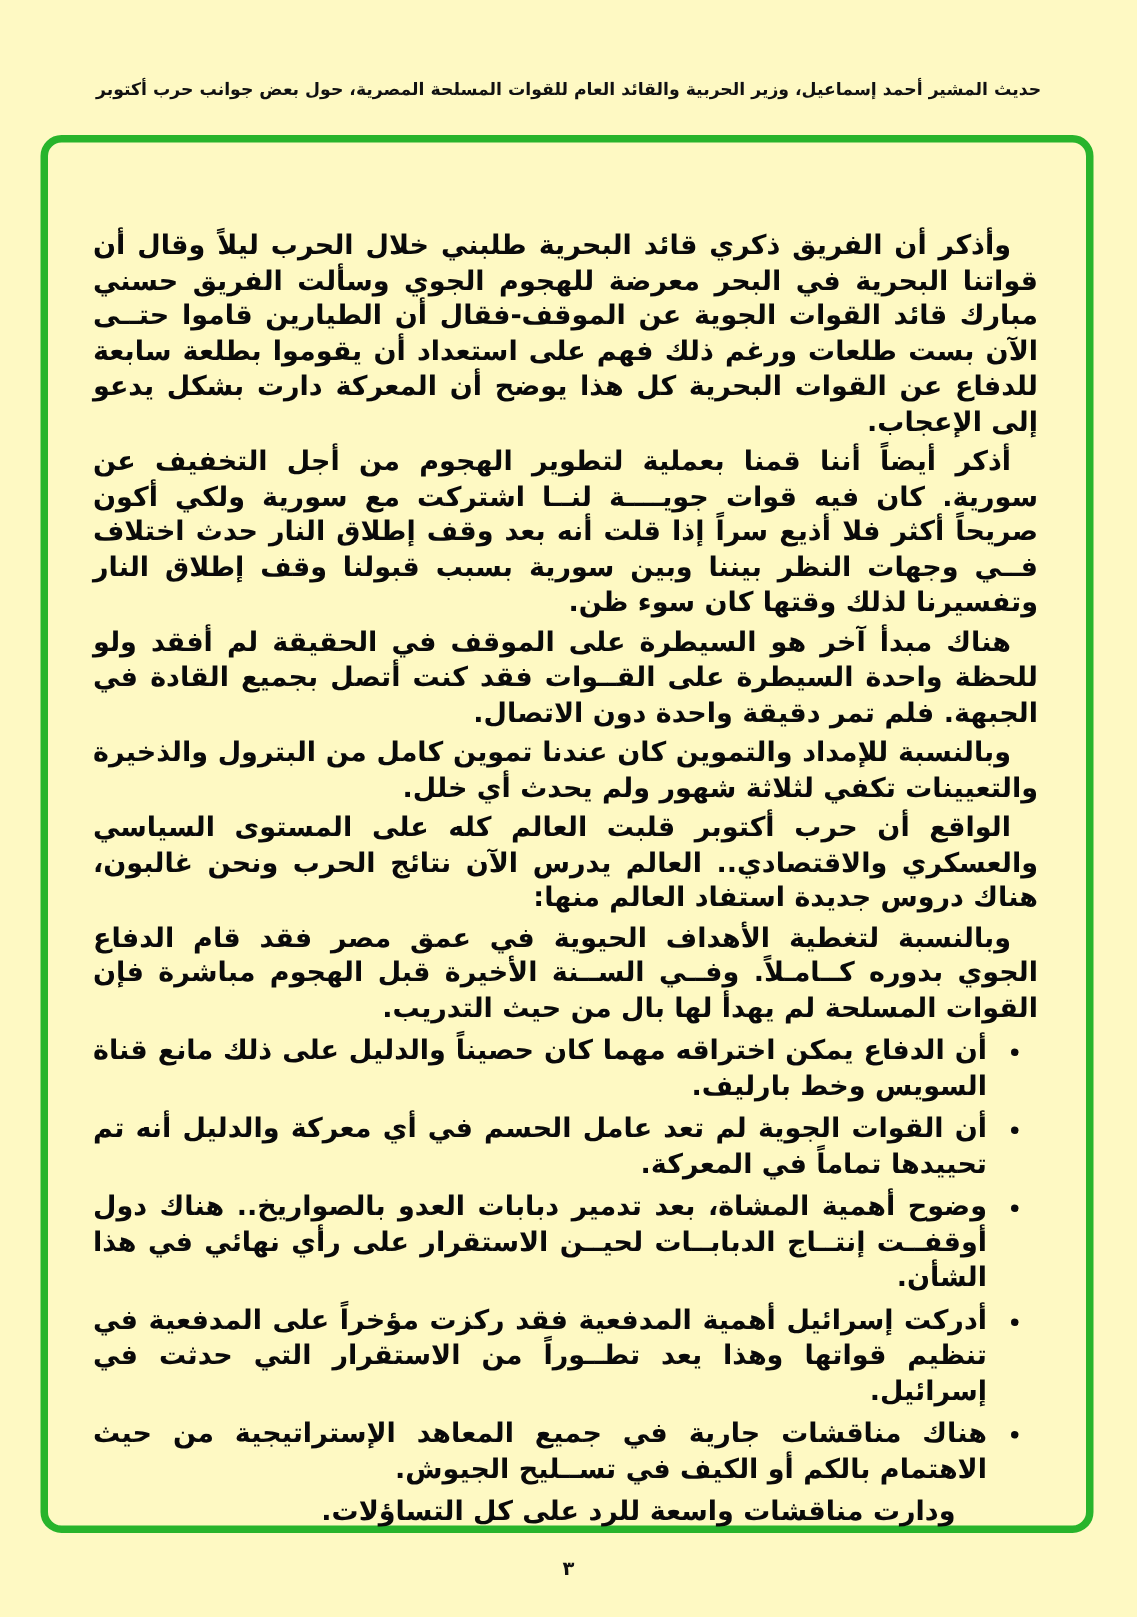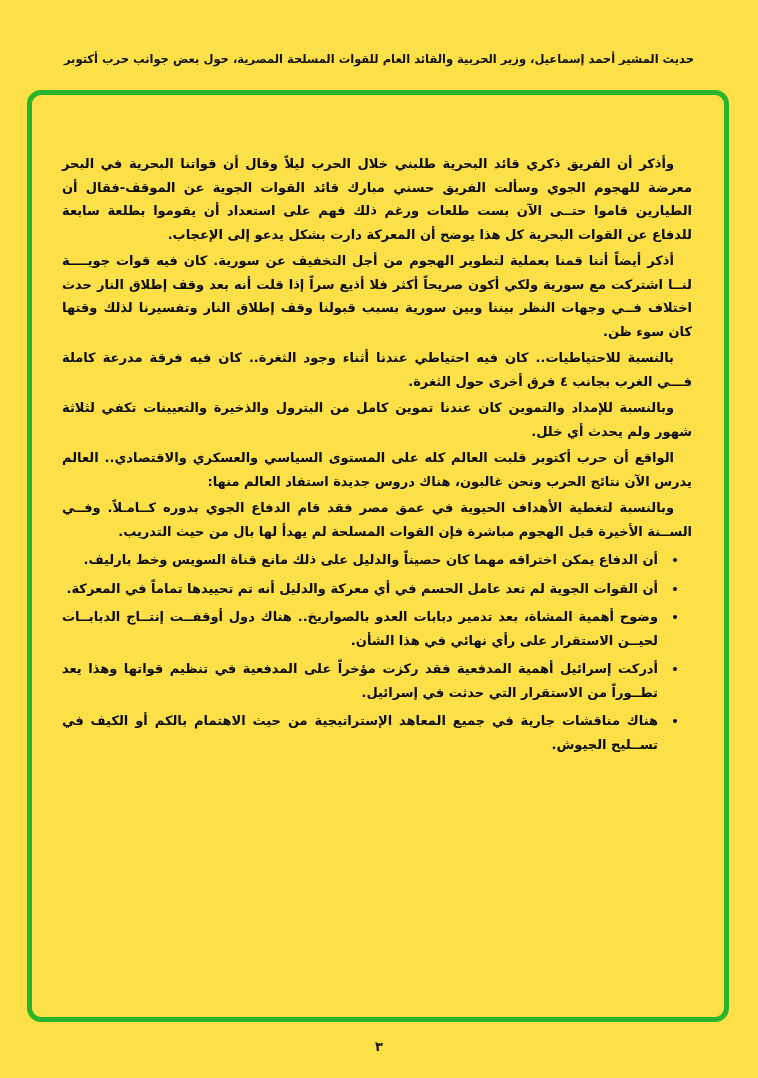--- a/index.html
+++ b/index.html
@@ -8,21 +8,21 @@
     background: #ffffff;
     width: 758px;
     height: 1078px;
     overflow: hidden;
     font-family: "DejaVu Sans", sans-serif;
   }
   .page {
     position: relative;
     width: 758px;
     height: 1078px;
-    background: #fde047;
+    background: #fef9c3;
   }
   .header {
     position: absolute;
     top: 52px;
     left: 40px;
     right: 40px;
     direction: rtl;
     text-align: center;
     font-size: 11.5px;
     font-weight: bold;
@@ -40,21 +40,21 @@
     box-sizing: border-box;
     background: transparent;
   }
   .content {
     position: absolute;
     top: 152px;
     right: 66px;
     left: 62px;
     direction: rtl;
     text-align: justify;
-    font-size: 13px;
+    font-size: 18px;
     font-weight: bold;
     color: #0a0a0a;
     line-height: 23.5px;
   }
   .content p {
     margin: 0 0 3px 0;
     text-indent: 18px;
   }
   .bullets {
     margin: 5px 0 4px 0;
@@ -88,31 +88,32 @@
 
 <div class="page">
 
   <div class="header">حديث المشير أحمد إسماعيل، وزير الحربية والقائد العام للقوات المسلحة المصرية، حول بعض جوانب حرب أكتوبر</div>
 
   <div class="frame"></div>
 
   <div class="content">
     <p>وأذكر أن الفريق ذكري قائد البحرية طلبني خلال الحرب ليلاً وقال أن قواتنا البحرية في البحر معرضة للهجوم الجوي وسألت الفريق حسني مبارك قائد القوات الجوية عن الموقف-فقال أن الطيارين قاموا حتــى الآن بست طلعات ورغم ذلك فهم على استعداد أن يقوموا بطلعة سابعة للدفاع عن القوات البحرية كل هذا يوضح أن المعركة دارت بشكل يدعو إلى الإعجاب.</p>
     <p>أذكر أيضاً أننا قمنا بعملية لتطوير الهجوم من أجل التخفيف عن سورية. كان فيه قوات جويــــة لنــا اشتركت مع سورية ولكي أكون صريحاً أكثر فلا أذيع سراً إذا قلت أنه بعد وقف إطلاق النار حدث اختلاف فــي وجهات النظر بيننا وبين سورية بسبب قبولنا وقف إطلاق النار وتفسيرنا لذلك وقتها كان سوء ظن.</p>
-    <p>بالنسبة للاحتياطيات.. كان فيه احتياطي عندنا أثناء وجود الثغرة.. كان فيه فرقة مدرعة كاملة فـــي الغرب بجانب ٤ فرق أخرى حول الثغرة.</p>
+    <p>هناك مبدأ آخر هو السيطرة على الموقف في الحقيقة لم أفقد ولو للحظة واحدة السيطرة على القــوات فقد كنت أتصل بجميع القادة في الجبهة. فلم تمر دقيقة واحدة دون الاتصال.</p>
     <p>وبالنسبة للإمداد والتموين كان عندنا تموين كامل من البترول والذخيرة والتعيينات تكفي لثلاثة شهور ولم يحدث أي خلل.</p>
     <p>الواقع أن حرب أكتوبر قلبت العالم كله على المستوى السياسي والعسكري والاقتصادي.. العالم يدرس الآن نتائج الحرب ونحن غالبون، هناك دروس جديدة استفاد العالم منها:</p>
     <p>وبالنسبة لتغطية الأهداف الحيوية في عمق مصر فقد قام الدفاع الجوي بدوره كــامـلاً. وفــي الســنة الأخيرة قبل الهجوم مباشرة فإن القوات المسلحة لم يهدأ لها بال من حيث التدريب.</p>
 
     <ul class="bullets">
       <li>أن الدفاع يمكن اختراقه مهما كان حصيناً والدليل على ذلك مانع قناة السويس وخط بارليف.</li>
       <li>أن القوات الجوية لم تعد عامل الحسم في أي معركة والدليل أنه تم تحييدها تماماً في المعركة.</li>
       <li>وضوح أهمية المشاة، بعد تدمير دبابات العدو بالصواريخ.. هناك دول أوقفــت إنتــاج الدبابــات لحيــن الاستقرار على رأي نهائي في هذا الشأن.</li>
       <li>أدركت إسرائيل أهمية المدفعية فقد ركزت مؤخراً على المدفعية في تنظيم قواتها وهذا يعد تطــوراً من الاستقرار التي حدثت في إسرائيل.</li>
       <li>هناك مناقشات جارية في جميع المعاهد الإستراتيجية من حيث الاهتمام بالكم أو الكيف في تســليح الجيوش.</li>
     </ul>
 
+    <p class="closing-line">ودارت مناقشات واسعة للرد على كل التساؤلات.</p>
 
   </div>
 
   <div class="page-num">٣</div>
 
 </div>
 
 </body></html>

